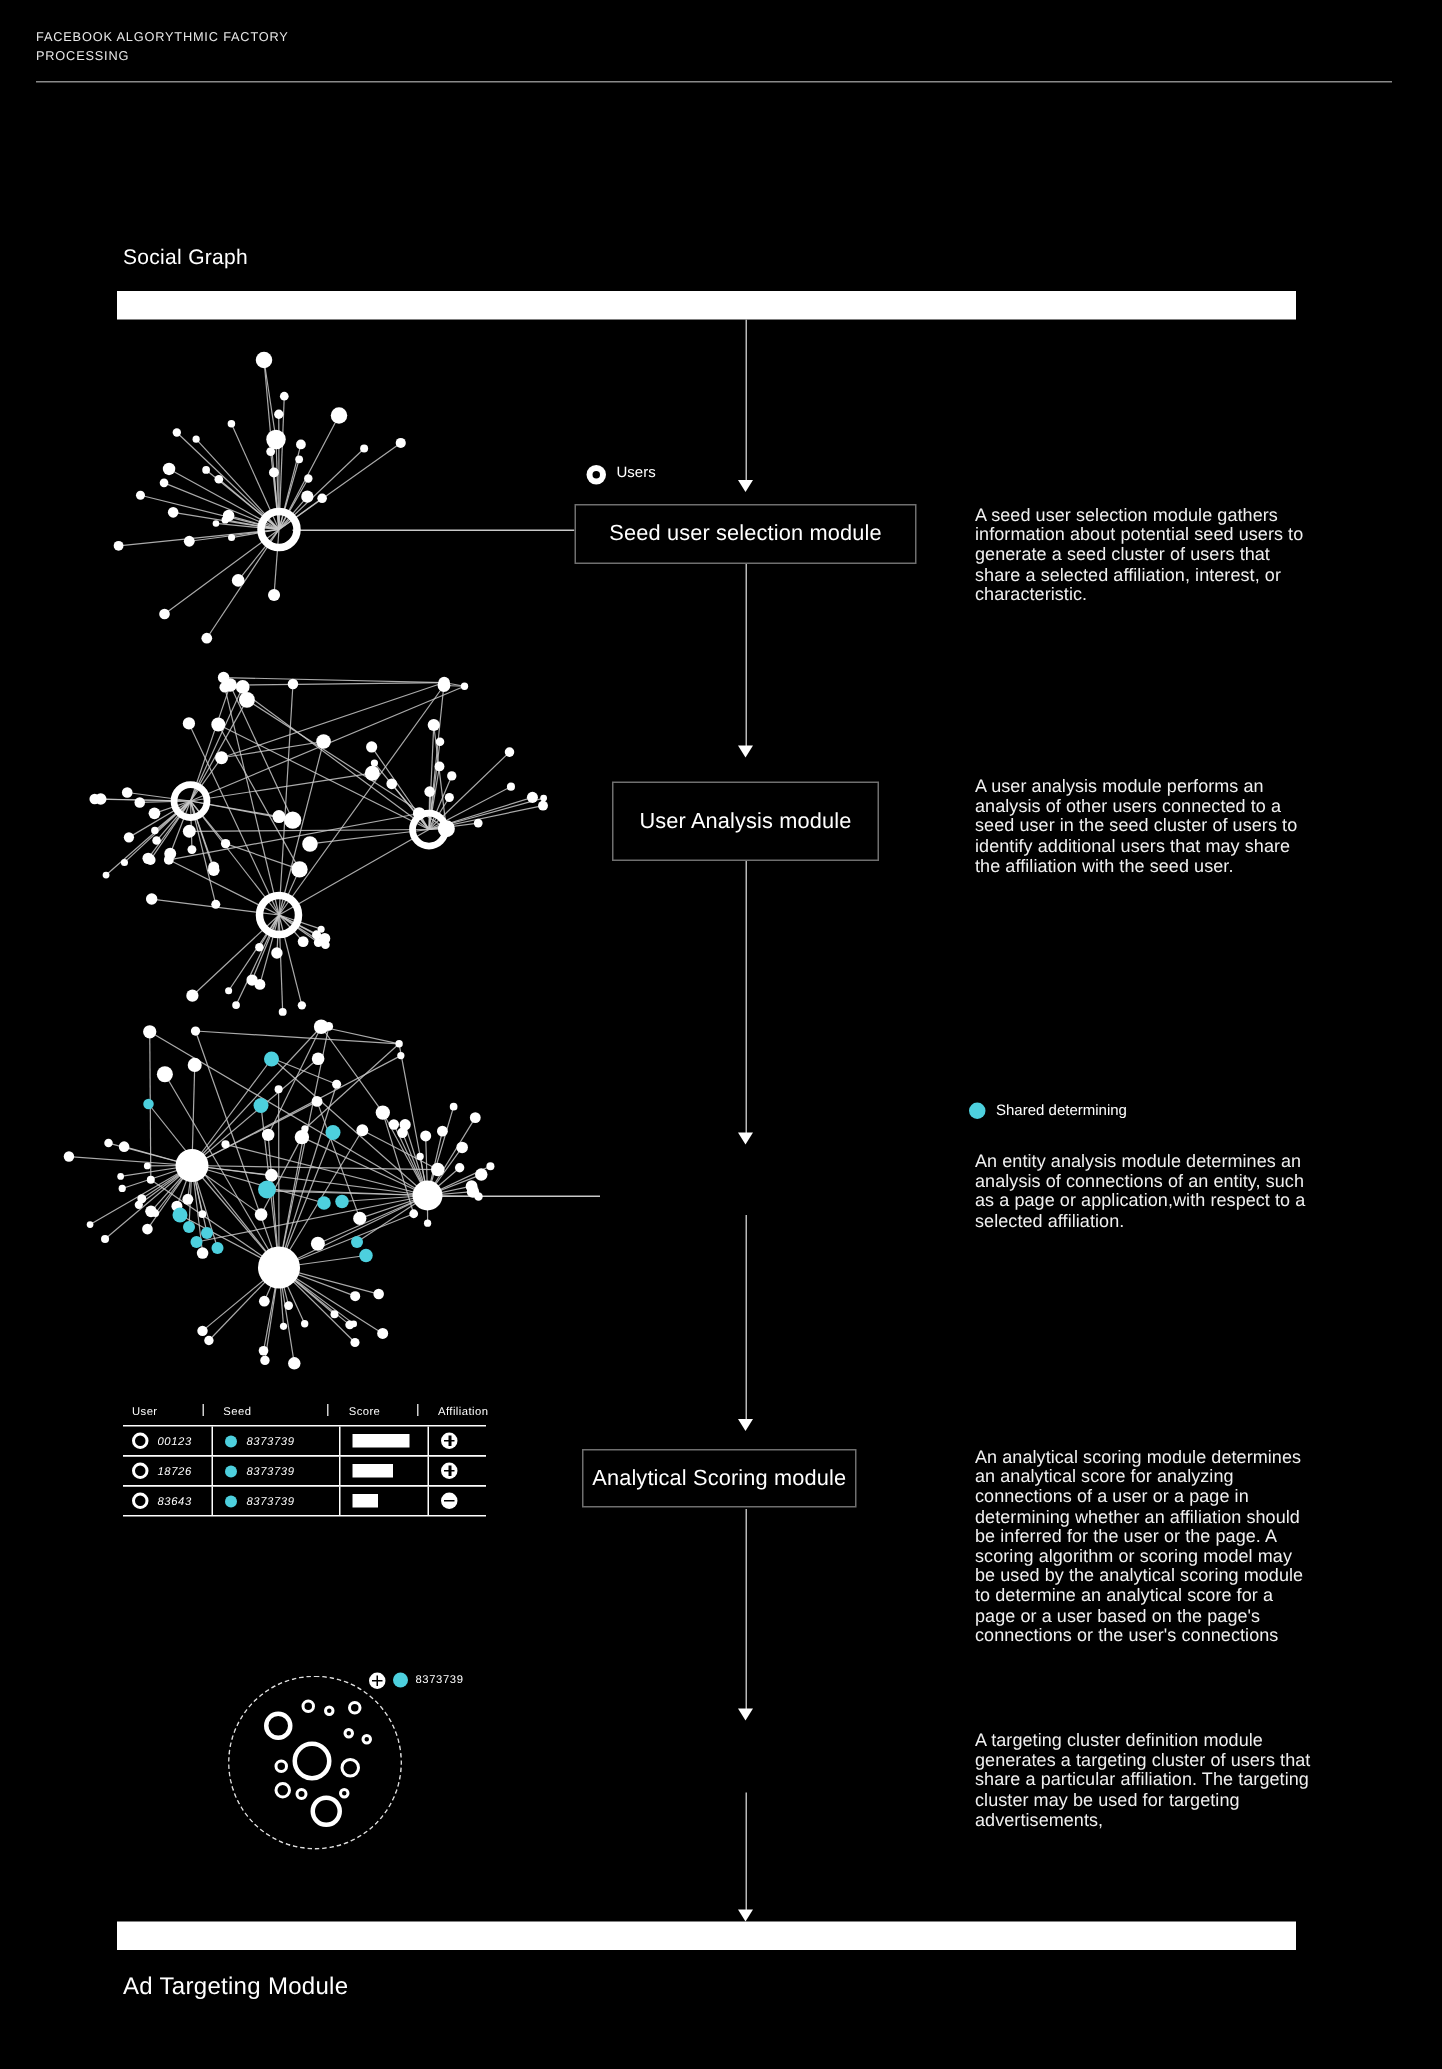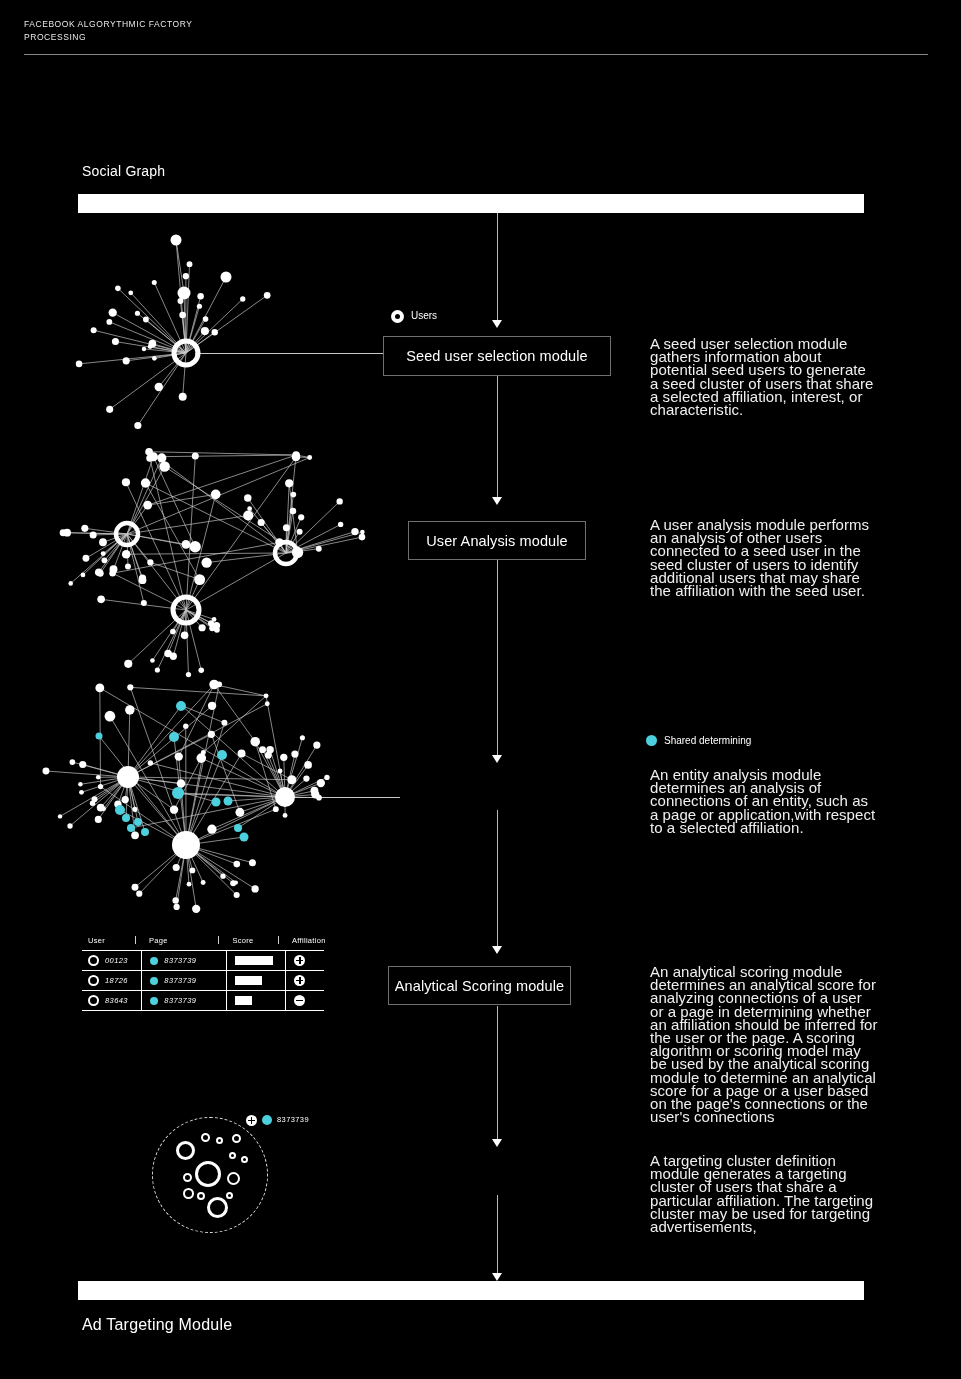--- a/index.html
+++ b/index.html
@@ -96,21 +96,21 @@
   .h-connector {
     position: absolute;
     height: 1px;
     background: #c9c9c9;
   }
 
   
   .desc {
     position: absolute;
     width: 228px;
-    font-size: 15px;
+    font-size: 12px;
     line-height: 13.2px;
     color: #f0f0f0;
     letter-spacing: 0.05px;
   }
 
   
   .legend {
     position: absolute;
     display: flex;
     align-items: flex-start;
@@ -304,21 +304,21 @@
   <div class="v-line" style="left:497px; top:1195px; height:79px;"></div>
   <div class="arrow-head" style="left:491.5px; top:1273px;"></div>
 
   <div class="h-connector" style="left:195px; top:353px; width:188px;"></div>
   <div class="h-connector" style="left:290px; top:797px; width:110px;"></div>
 
   <div class="module-box" style="left:383px; top:336px; width:228px; height:40px;">
     <span>Seed user selection module</span>
   </div>
 
-  <div class="module-box" style="left:408px; top:521px; width:178px; height:39px;">
+  <div class="module-box" style="left:408px; top:521px; width:178px; height:53px;">
     <span>User Analysis module</span>
   </div>
 
 
   <div class="module-box" style="left:388px; top:966px; width:183px; height:39px;">
     <span>Analytical Scoring module</span>
   </div>
 
 
   <div class="legend" style="left:391px; top:310px;">
@@ -774,21 +774,21 @@
       <circle cx="244" cy="172" r="4.5" fill="#4DD0DE"></circle>
       <circle cx="99" cy="71" r="3.5" fill="#4DD0DE"></circle>
       <circle cx="128" cy="112" r="11" fill="#ffffff"></circle>
       <circle cx="285" cy="132" r="10" fill="#ffffff"></circle>
       <circle cx="186" cy="180" r="14" fill="#ffffff"></circle>
     </svg>
 
   <div class="tbl">
     <div class="tbl-head">
       <div class="c c1">User</div>
-      <div class="c c2 sep">Page</div>
+      <div class="c c2 sep">Seed</div>
       <div class="c c3 sep">Score</div>
       <div class="c c4 sep">Affiliation</div>
     </div>
     <div id="table-body">
         <div class="tbl-row">
           <div class="cell c1">
             <span class="user-ring"></span>
             <span class="uid">00123</span>
           </div>
           <div class="cell c2 b2">

